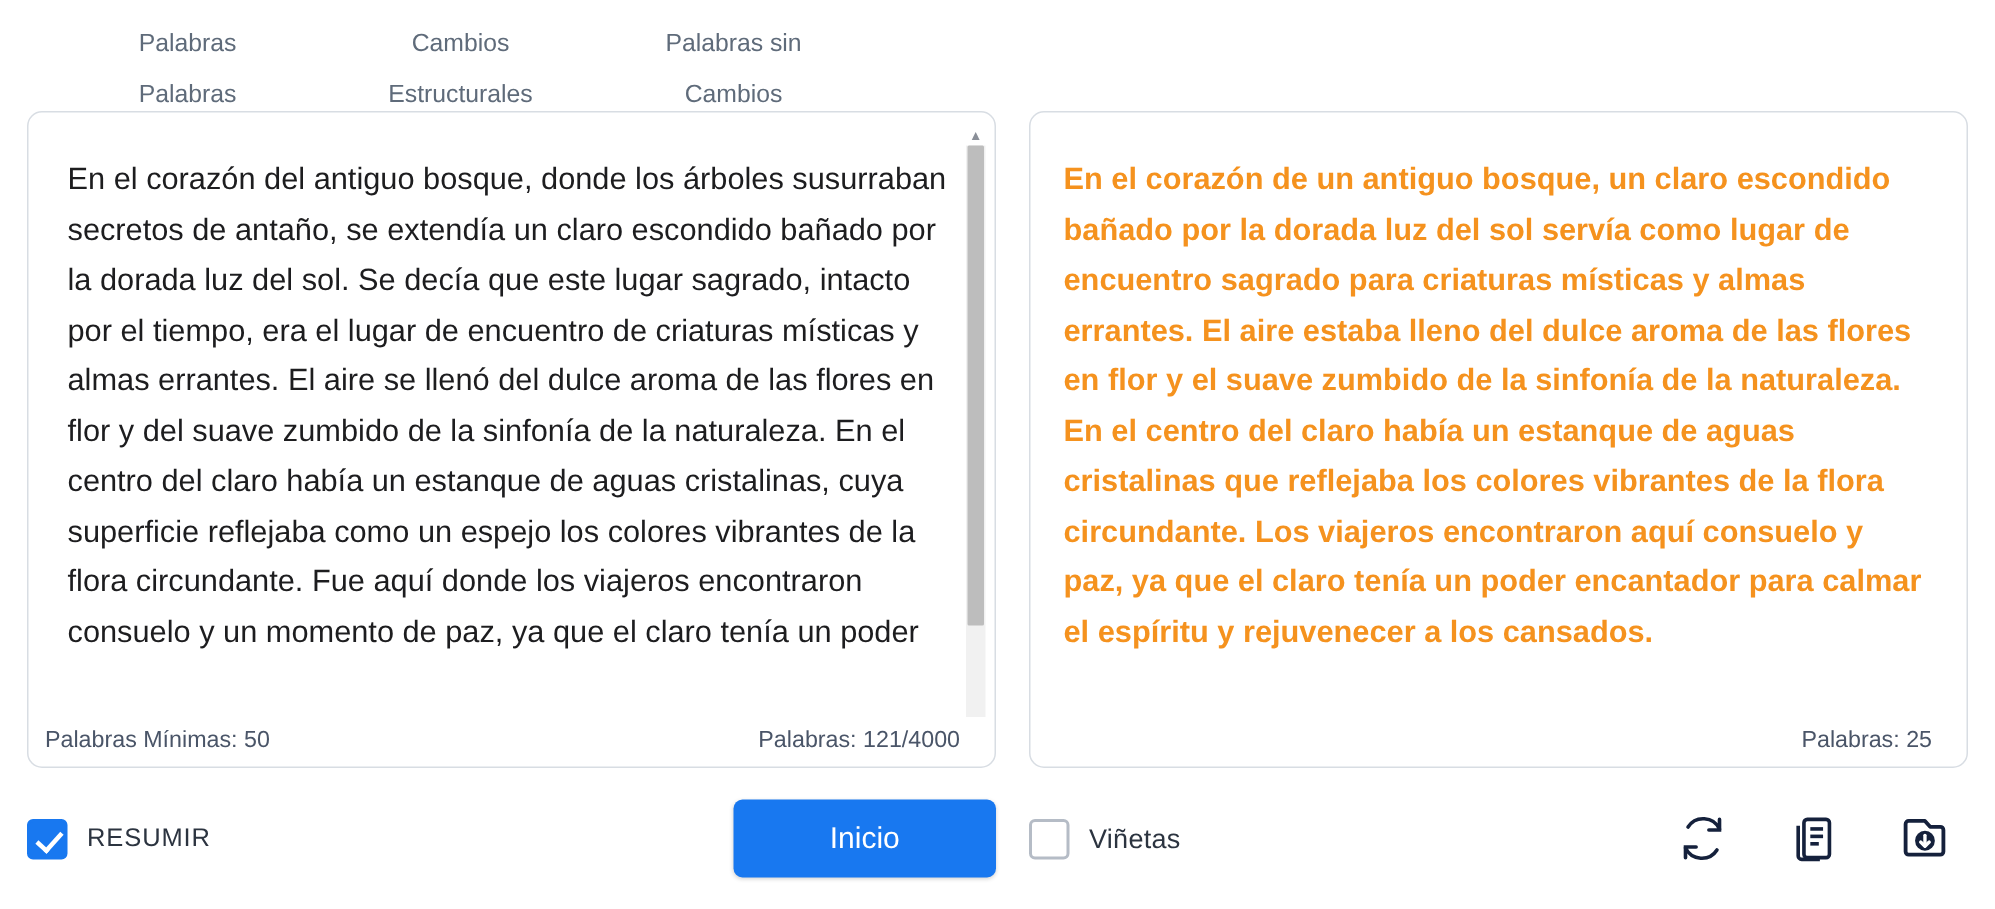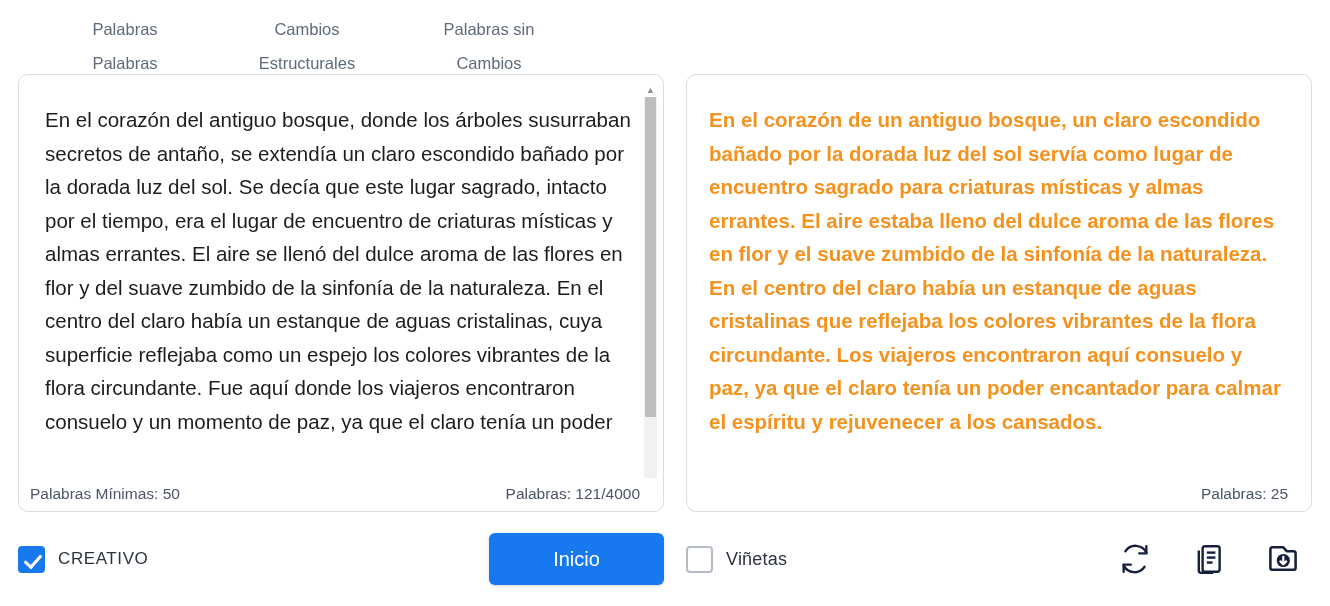--- a/index.html
+++ b/index.html
@@ -319,21 +319,21 @@
 
   </div>
 
   <div class="bottom">
 
     <div class="bottom-left">
 
 
       <div class="cb-group">
         <span class="cb checked"></span>
-        <span class="cb-label">CREATIVO</span>
+        <span class="cb-label">RESUMIR</span>
       </div>
 
       <button class="primary-btn">Inicio</button>
     </div>
 
     <div class="bottom-right">
 
       <div class="cb-group">
         <span class="cb"></span>
         <span class="cb-label plain">Viñetas</span>

